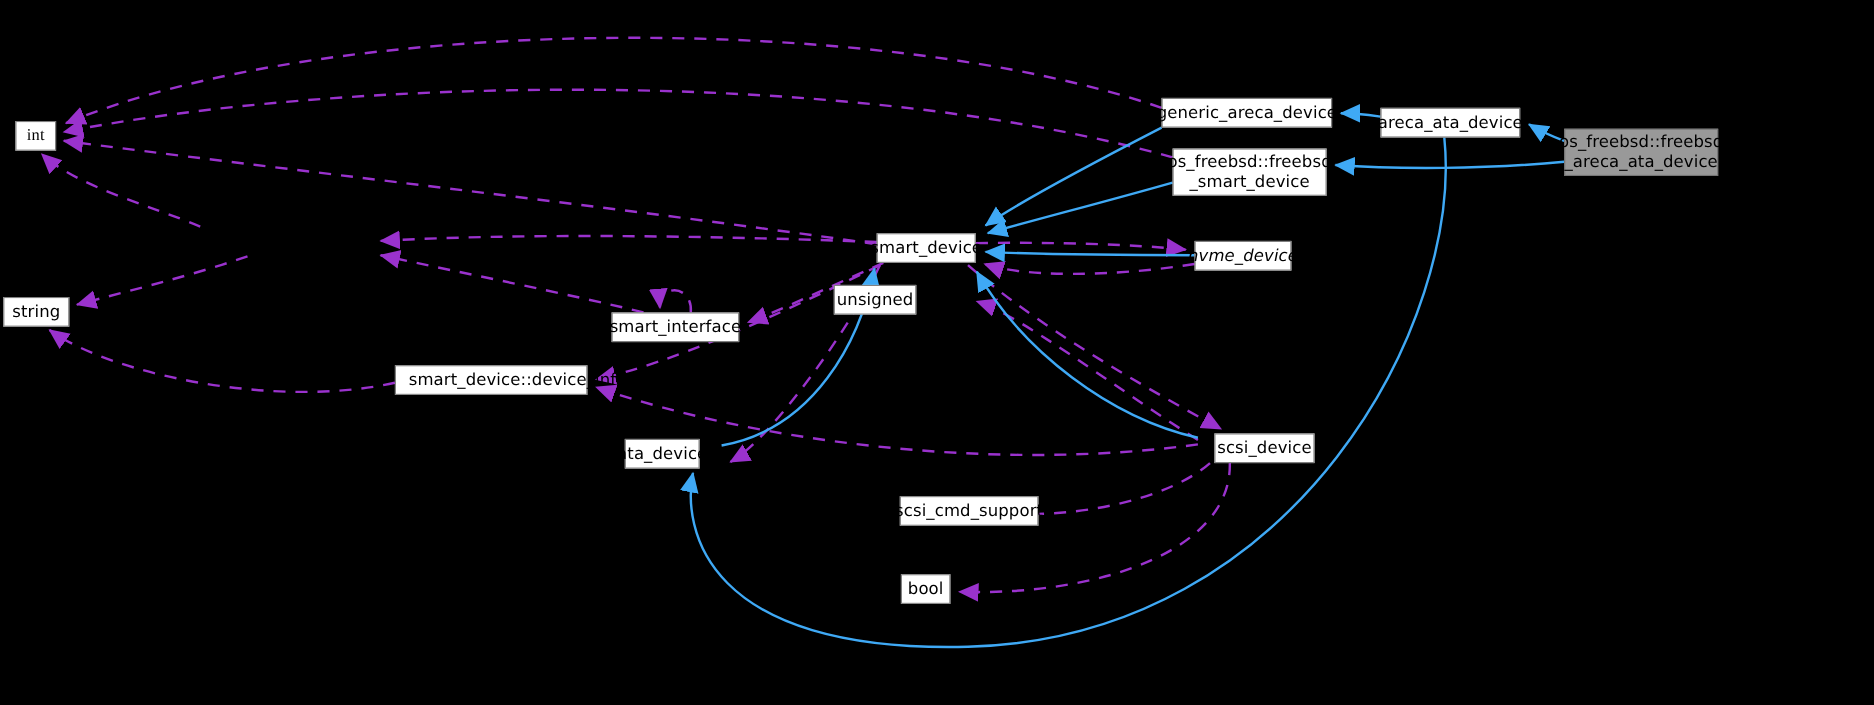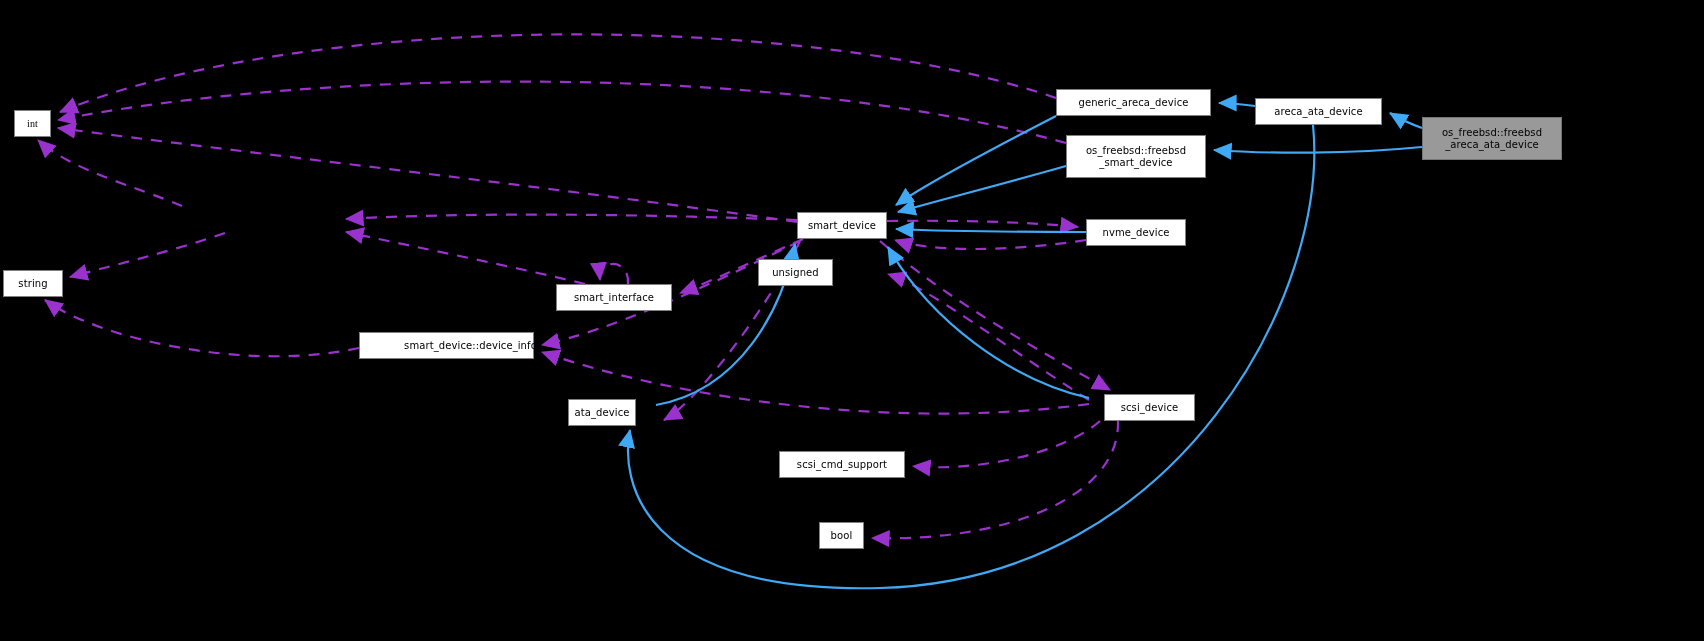--- a/index.html
+++ b/index.html
@@ -21,21 +21,21 @@
     top: 0;
     width: 1704px;
     height: 641px;
   }
   .node {
     position: absolute;
     box-sizing: border-box;
     background: #ffffff;
     border: 1px solid #808080;
     color: #000000;
-    font-size: 10px;
+    font-size: 15px;
     line-height: 1.18;
     text-align: center;
     white-space: pre;
     display: flex;
     align-items: center;
     justify-content: center;
     z-index: 5;
     letter-spacing: 0.1px;
   }
   .node.highlight {
@@ -129,27 +129,27 @@
   <div class="node" style="left:556px;top:284px;width:116px;height:27px;">smart_interface</div>
 
   <div class="node" style="left:359px;top:332px;width:175px;height:27px;padding-left:48px;">smart_device::device_info</div>
 
   <div class="node" style="left:797px;top:212px;width:90px;height:27px;">smart_device</div>
 
   <div class="node" style="left:758px;top:259px;width:75px;height:27px;text-align:center;">unsigned</div>
 
   <div class="node" style="left:568px;top:399px;width:68px;height:27px;">ata_device</div>
 
-  <div class="node" style="left:779px;top:451px;width:126px;height:27px;">scsi_cmd_support</div>
+  <div class="node" style="left:818px;top:451px;width:126px;height:27px;">scsi_cmd_support</div>
 
   <div class="node" style="left:819px;top:522px;width:45px;height:27px;">bool</div>
 
   <div class="node" style="left:1089px;top:394px;width:91px;height:27px;margin-left:15px;">scsi_device</div>
 
-  <div class="node" style="left:1086px;top:219px;width:100px;height:27px;">nvme_device</div>
+  <div class="node" style="left:1086px;top:219px;width:88px;height:27px;font-style:italic;">nvme_device</div>
 
   <div class="node" style="left:1056px;top:89px;width:155px;height:27px;">generic_areca_device</div>
 
   <div class="node" style="left:1066px;top:135px;width:140px;height:43px;">os_freebsd::freebsd
 _smart_device</div>
 
   <div class="node" style="left:1255px;top:98px;width:127px;height:27px;">areca_ata_device</div>
 
   <div class="node highlight" style="left:1422px;top:117px;width:140px;height:43px;">os_freebsd::freebsd
 _areca_ata_device</div>

